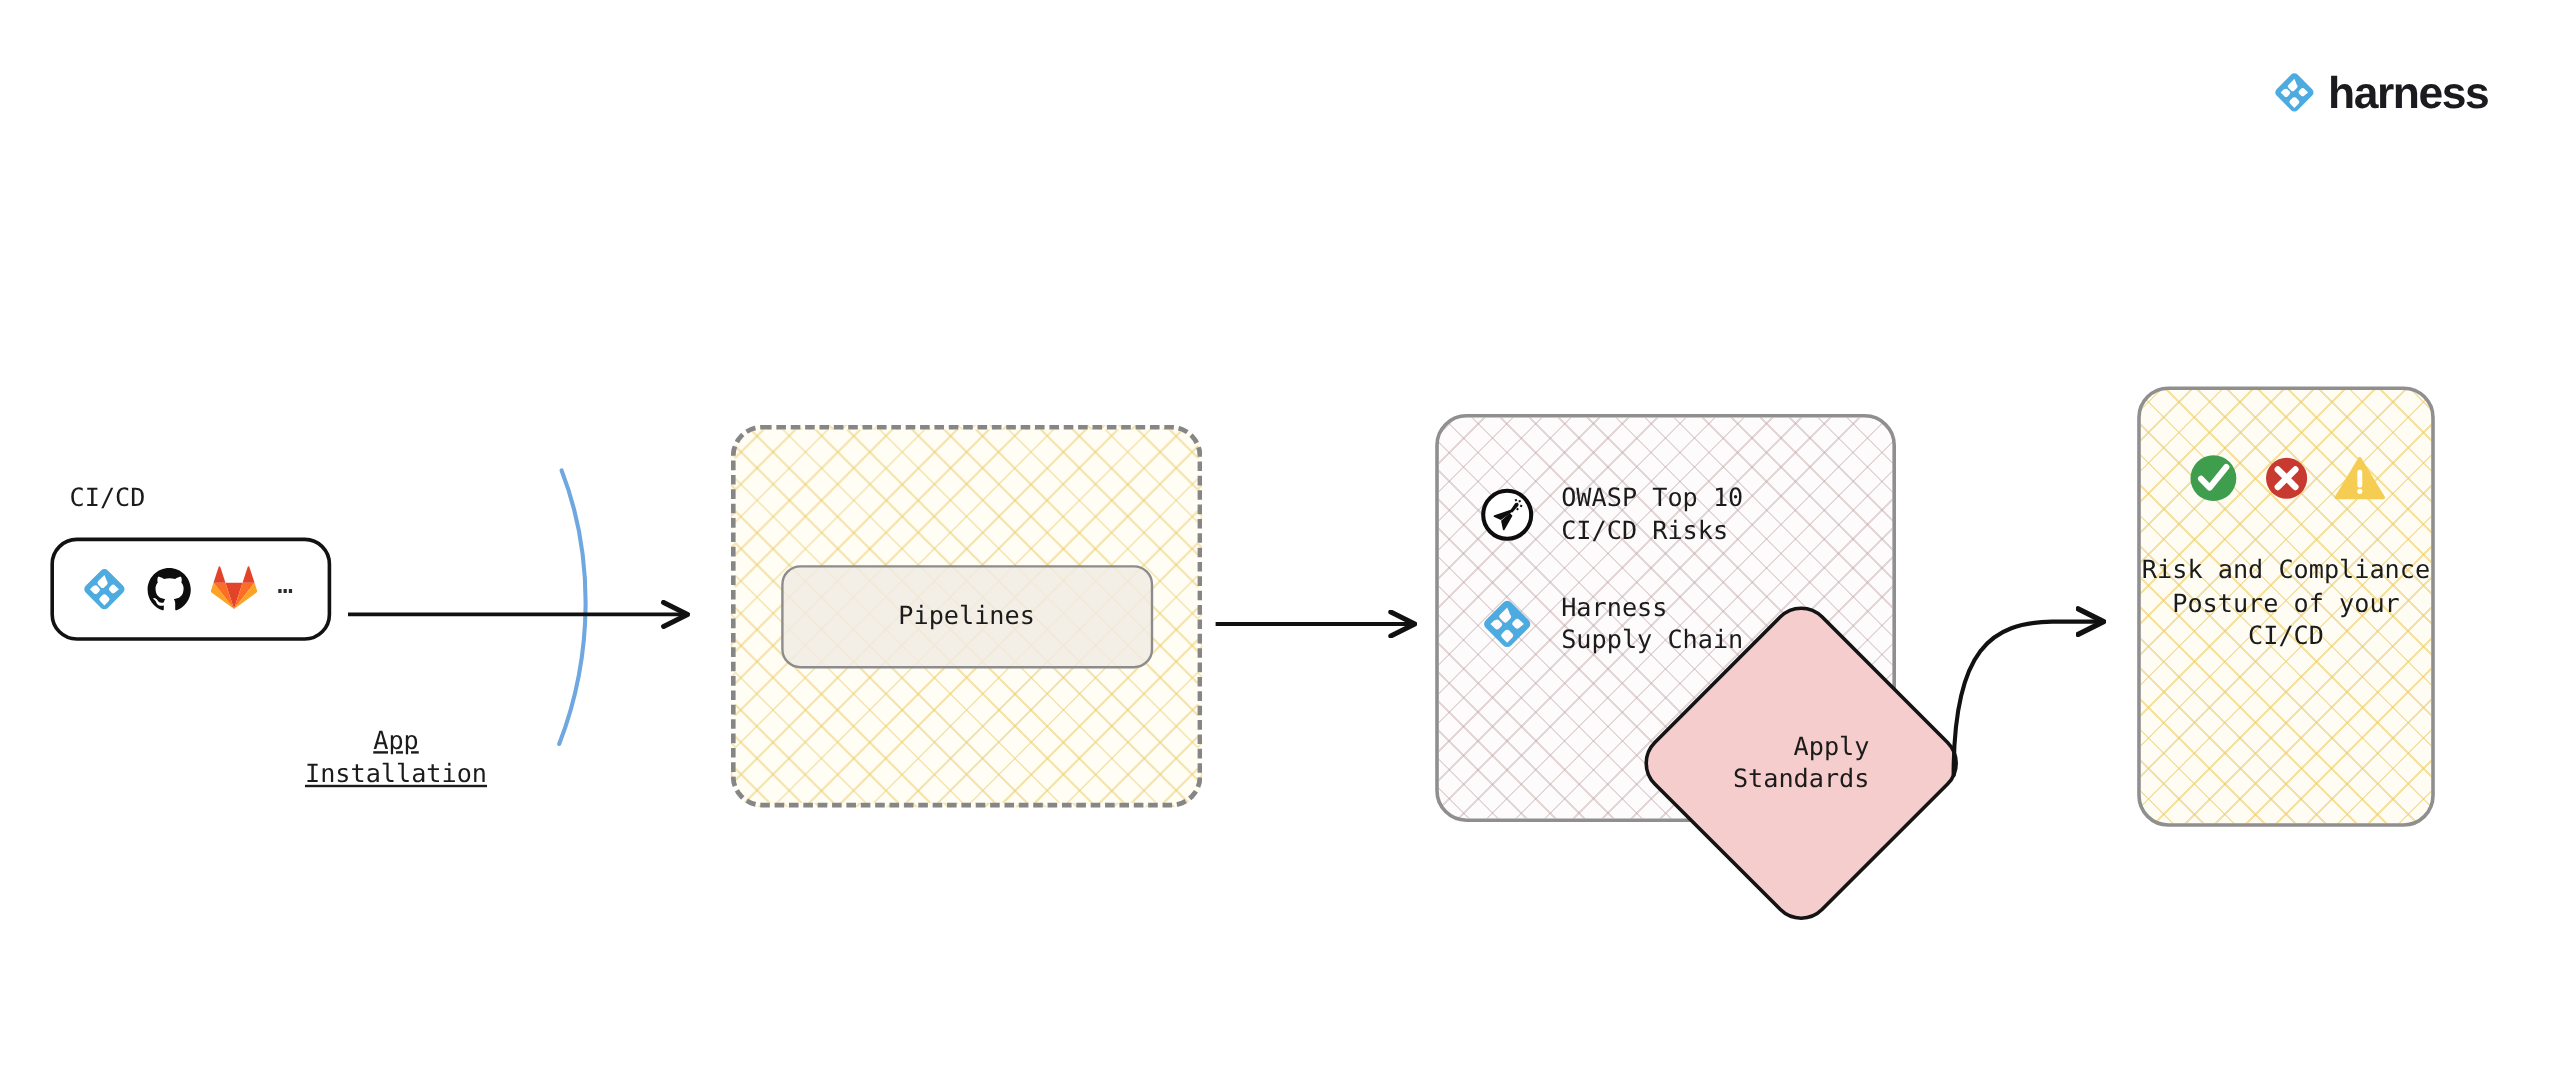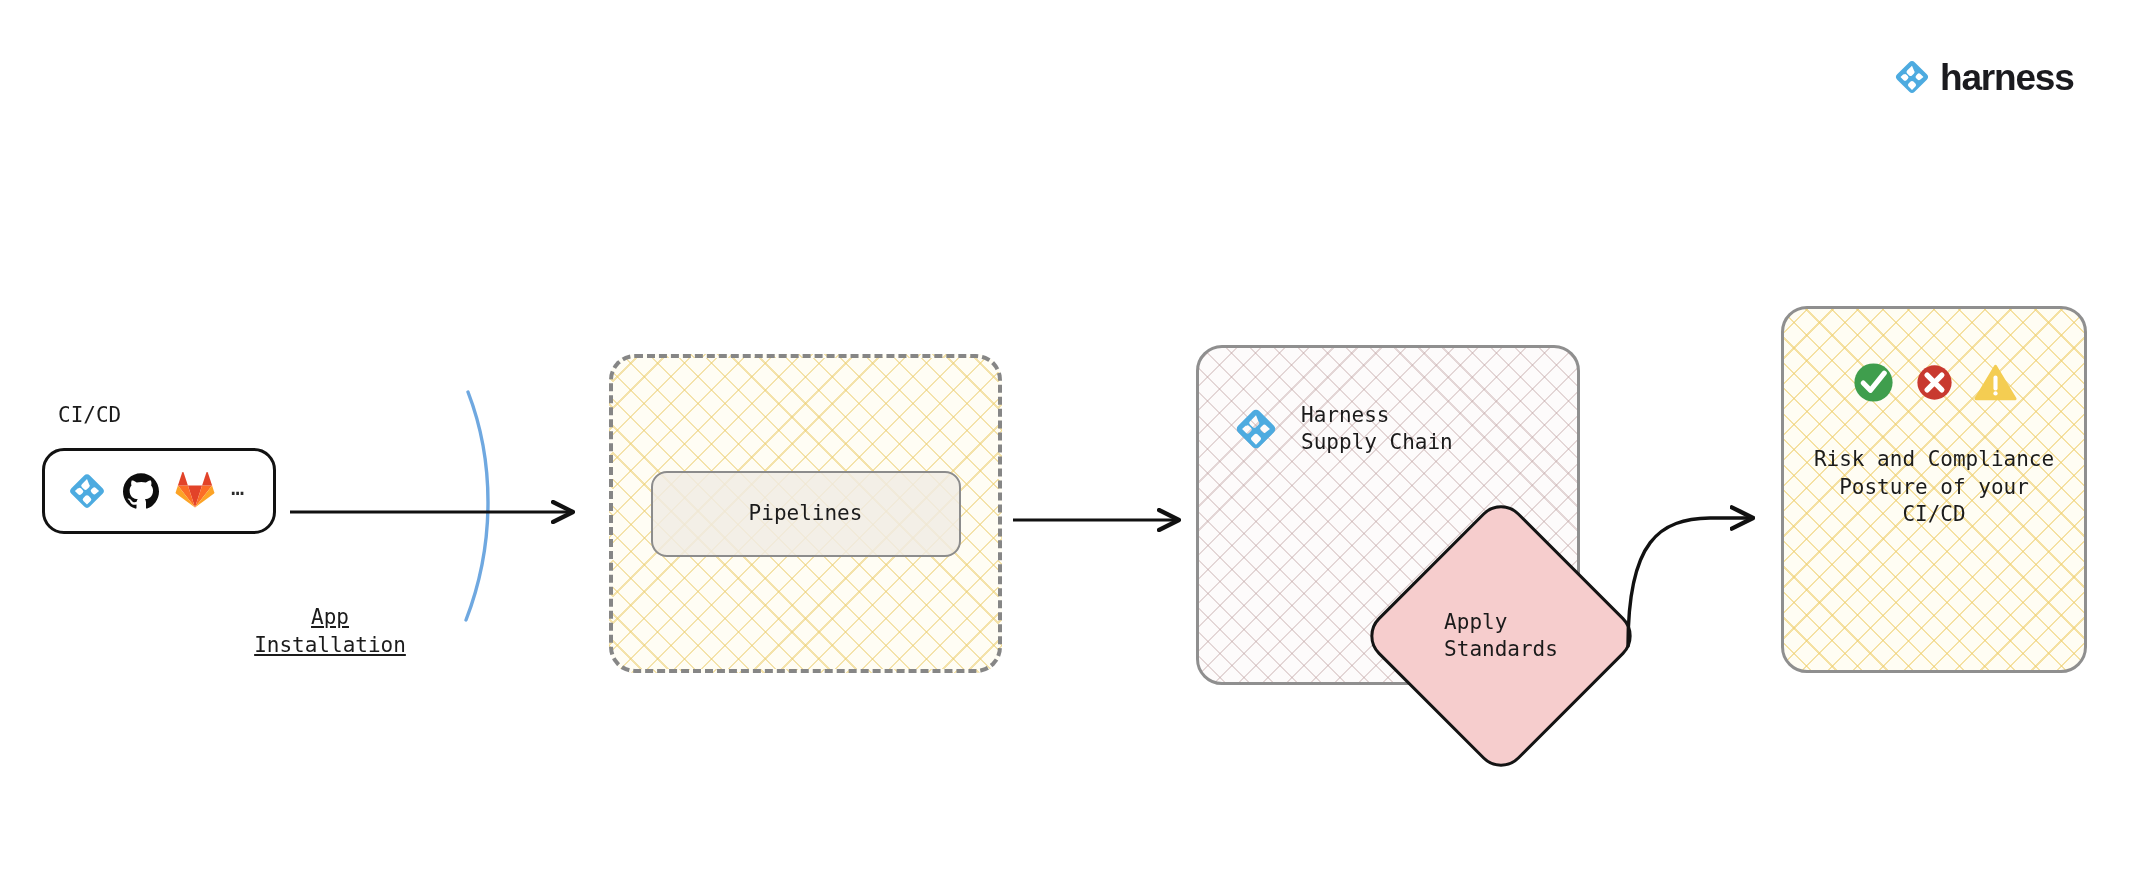--- a/index.html
+++ b/index.html
@@ -169,30 +169,30 @@
   }
   #apply-standards .diamond-label {
     position: absolute;
     inset: 0;
     display: flex;
     align-items: center;
     justify-content: center;
     font-size: 21px;
     line-height: 1.3;
     white-space: pre-line;
-    text-align: left;
+    text-align: right;
     color: #1b1b1b;
   }
 
   
   #outcome-box {
     position: absolute;
     left: 1781px;
-    top: 306px;
-    width: 306px;
+    top: 322px;
+    width: 248px;
     height: 367px;
     border: 3px solid #8f8f8f;
     border-radius: 26px;
     box-sizing: border-box;
     background-color: #fffdf3;
     background-image:
       repeating-linear-gradient(45deg, rgba(238,206,108,.60) 0 1.6px, transparent 1.6px 18px),
       repeating-linear-gradient(-45deg, rgba(238,206,108,.60) 0 1.6px, transparent 1.6px 18px);
     display: flex;
     flex-direction: column;
@@ -260,20 +260,33 @@
 <div id="app-install-label">App
 Installation</div>
 
 <div id="pipeline-container">
   <div class="inner-card" id="card-pipelines">
     <span class="node-text">Pipelines</span>
   </div>
 </div>
 
 <div id="standards-box">
+  <div class="std-row">
+    <svg class="std-icon" viewBox="0 0 46 46">
+      <circle cx="23" cy="23" r="20" fill="#ffffff" stroke="#0d0d0d" stroke-width="3.4"></circle>
+      <g fill="#0d0d0d">
+        <path d="M29.6 13.4c.9-.5 1.9-.6 2.5 0 .6.6.4 1.7-.2 2.5l-4.6 5.1-1.6-1.8Z"></path>
+        <path d="M26.4 18.6 12.4 23.3c-.9.3-1 1.1-.2 1.5l5.5 2.6 9.9-7.2Z"></path>
+        <path d="M25.2 21.5 17.9 28l1.5 7.2c.2.9 1 1 1.4.2l6.6-11.6Z"></path>
+        <path d="M30.6 9.6l.9 1.5-1.5.9-.9-1.5Zm3.5 1.1.3 1.7-1.7.3-.3-1.7Zm.1 3.8 1.6.7-.7 1.6-1.6-.7Zm-2.7 2.6 1.3 1.1-1.1 1.3-1.3-1.1Z"></path>
+      </g>
+    </svg>
+    <span class="std-label">OWASP Top 10
+CI/CD Risks</span>
+  </div>
 
   <div class="std-row">
     <svg class="std-icon" viewBox="0 0 40 40">
       <path fill="#4dabe0" d="M20 3.2a4 4 0 0 1 2.8 1.2l12.8 12.8a4 4 0 0 1 0 5.6L22.8 35.6a4 4 0 0 1-5.6 0L4.4 22.8a4 4 0 0 1 0-5.6L17.2 4.4A4 4 0 0 1 20 3.2Zm0 4.9-5.1 5.1a2.1 2.1 0 0 0 0 3l2.1 2.1a2.1 2.1 0 0 0 3 0l2.1-2.1a2.1 2.1 0 0 0 0-3Zm-8.8 8.8L7.9 20l3.3 3.3a2.1 2.1 0 0 0 3 0l1.4-1.4a2.1 2.1 0 0 0 0-3l-1.4-1.4a2.1 2.1 0 0 0-3 0Zm17.6 0a2.1 2.1 0 0 0-3 0l-1.4 1.4a2.1 2.1 0 0 0 0 3l1.4 1.4a2.1 2.1 0 0 0 3 0L32.1 20ZM20 24.2a2.1 2.1 0 0 0-1.5.6l-2.1 2.1a2.1 2.1 0 0 0 0 3L20 33.6l3.6-3.7a2.1 2.1 0 0 0 0-3l-2.1-2.1a2.1 2.1 0 0 0-1.5-.6Z"></path>
     </svg>
     <span class="std-label">Harness
 Supply Chain</span>
   </div>
 </div>
 

